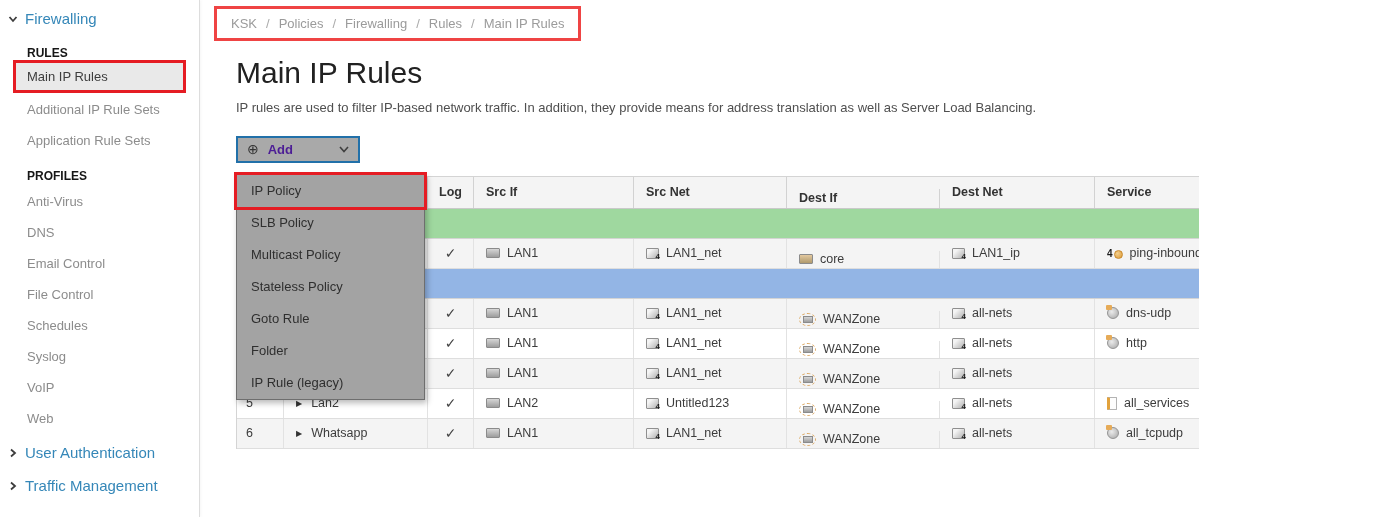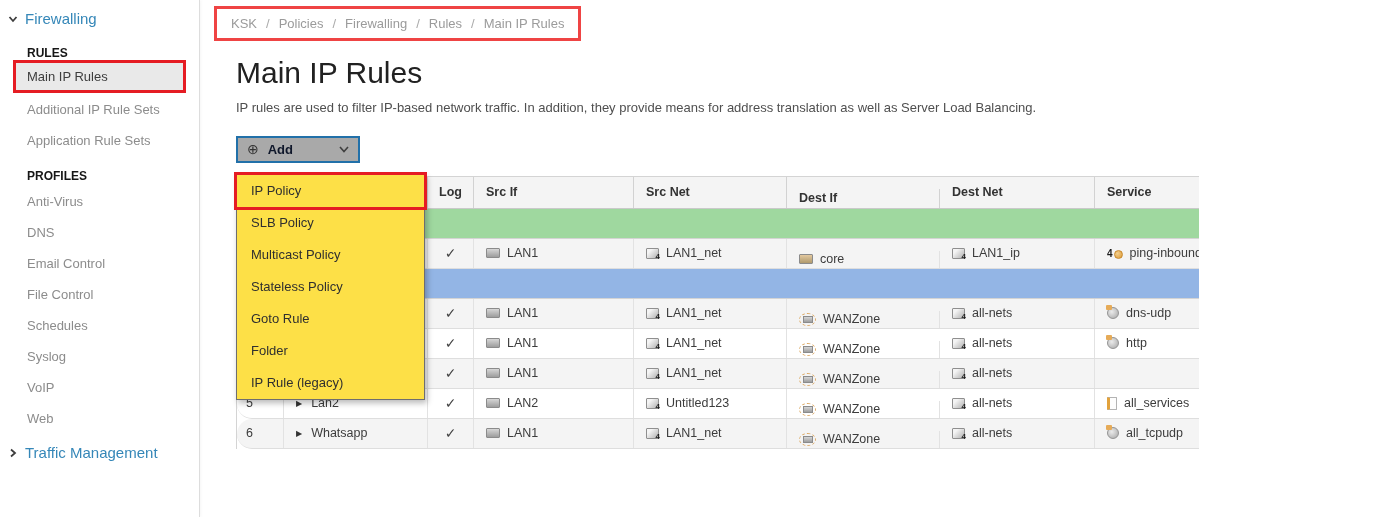--- a/index.html
+++ b/index.html
@@ -32,34 +32,34 @@
 
   h1.page-title { margin-top:15px; font-size:30px; font-weight:400;
                   color:#212121; line-height:1.15; }
   .page-desc { margin-top:9px; font-size:13px; color:#4f4f4f; }
 
   
   .add-btn { display:flex; align-items:center; gap:9px; width:124px; height:27px;
              margin-top:21px; background:#a9a9a9; border:2px solid #2170a9;
              padding:0 9px; cursor:pointer; font-family:inherit; }
   .add-btn .plus { font-size:14px; color:#333; line-height:1; }
-  .add-btn .lbl { font-size:13px; font-weight:bold; color:#0f172a; }
+  .add-btn .lbl { font-size:13px; font-weight:bold; color:#4c1d95; }
   .add-btn .chev { margin-left:auto; display:inline-flex; }
 
   
   .menu { position:absolute; left:36px; top:174px; width:189px; background:#fff;
           border:1px solid #6e6e6e; box-shadow:2px 3px 6px rgba(0,0,0,.28);
           z-index:20; }
   .menu-item { height:32px; line-height:32px; padding-left:14px; font-size:13px;
-               color:#2f2f2f; background:#fde047; cursor:pointer; }
+               color:#2f2f2f; background:#a3a3a3; cursor:pointer; }
   .menu-item.annotated { outline:3px solid #e51c23; position:relative; z-index:2; }
 
   
   .table { margin-top:13px; width:1139px; border-left:1px solid #d4d4d4; }
-  .trow { display:flex; width:100%;border-radius:15px; }
+  .trow { display:flex; width:100%; }
   .thead { height:33px; background:#f4f4f4; border-top:1px solid #d4d4d4;
            border-bottom:1px solid #c9c9c9; }
   .hcell { font-size:12.5px; font-weight:bold; color:#333; display:flex;
            align-items:center; padding-left:12px; border-right:1px solid #d2d2d2; }
   .row { height:30px; background:#fff; border-bottom:1px solid #dedede; }
   .row.shaded { background:#f4f4f4; }
   .cell { display:flex; align-items:center; padding-left:12px; font-size:12.5px;
           color:#3c3c3c; border-right:1px solid #e2e2e2; overflow:hidden;
           white-space:nowrap; }
   .row.group { border-bottom:1px solid #d4d4d4; }
@@ -128,20 +128,28 @@
         <div class="side-link">Schedules</div>
         <div class="side-link">Syslog</div>
         <div class="side-link">VoIP</div>
         <div class="side-link">Web</div>
         <div class="side-root">
           <span class="chev">
             <svg width="10" height="10" viewBox="0 0 10 10">
               <polyline points="3,1.5 7,5 3,8.5" fill="none" stroke="#3d3d3d" stroke-width="1.8"></polyline>
             </svg>
           </span>
+          <span>User Authentication</span>
+        </div>
+        <div class="side-root">
+          <span class="chev">
+            <svg width="10" height="10" viewBox="0 0 10 10">
+              <polyline points="3,1.5 7,5 3,8.5" fill="none" stroke="#3d3d3d" stroke-width="1.8"></polyline>
+            </svg>
+          </span>
           <span>Traffic Management</span>
         </div>
       </div>
   </aside>
 
   <main class="main">
     <nav class="breadcrumb" id="breadcrumb"><span class="bc-item">KSK</span><span class="sep">/</span><span class="bc-item">Policies</span><span class="sep">/</span><span class="bc-item">Firewalling</span><span class="sep">/</span><span class="bc-item">Rules</span><span class="sep">/</span><span class="bc-item">Main IP Rules</span></nav>
 
     <h1 class="page-title">Main IP Rules</h1>
     <p class="page-desc">IP rules are used to filter IP-based network traffic. In addition, they provide means for address translation as well as Server Load Balancing.</p>

